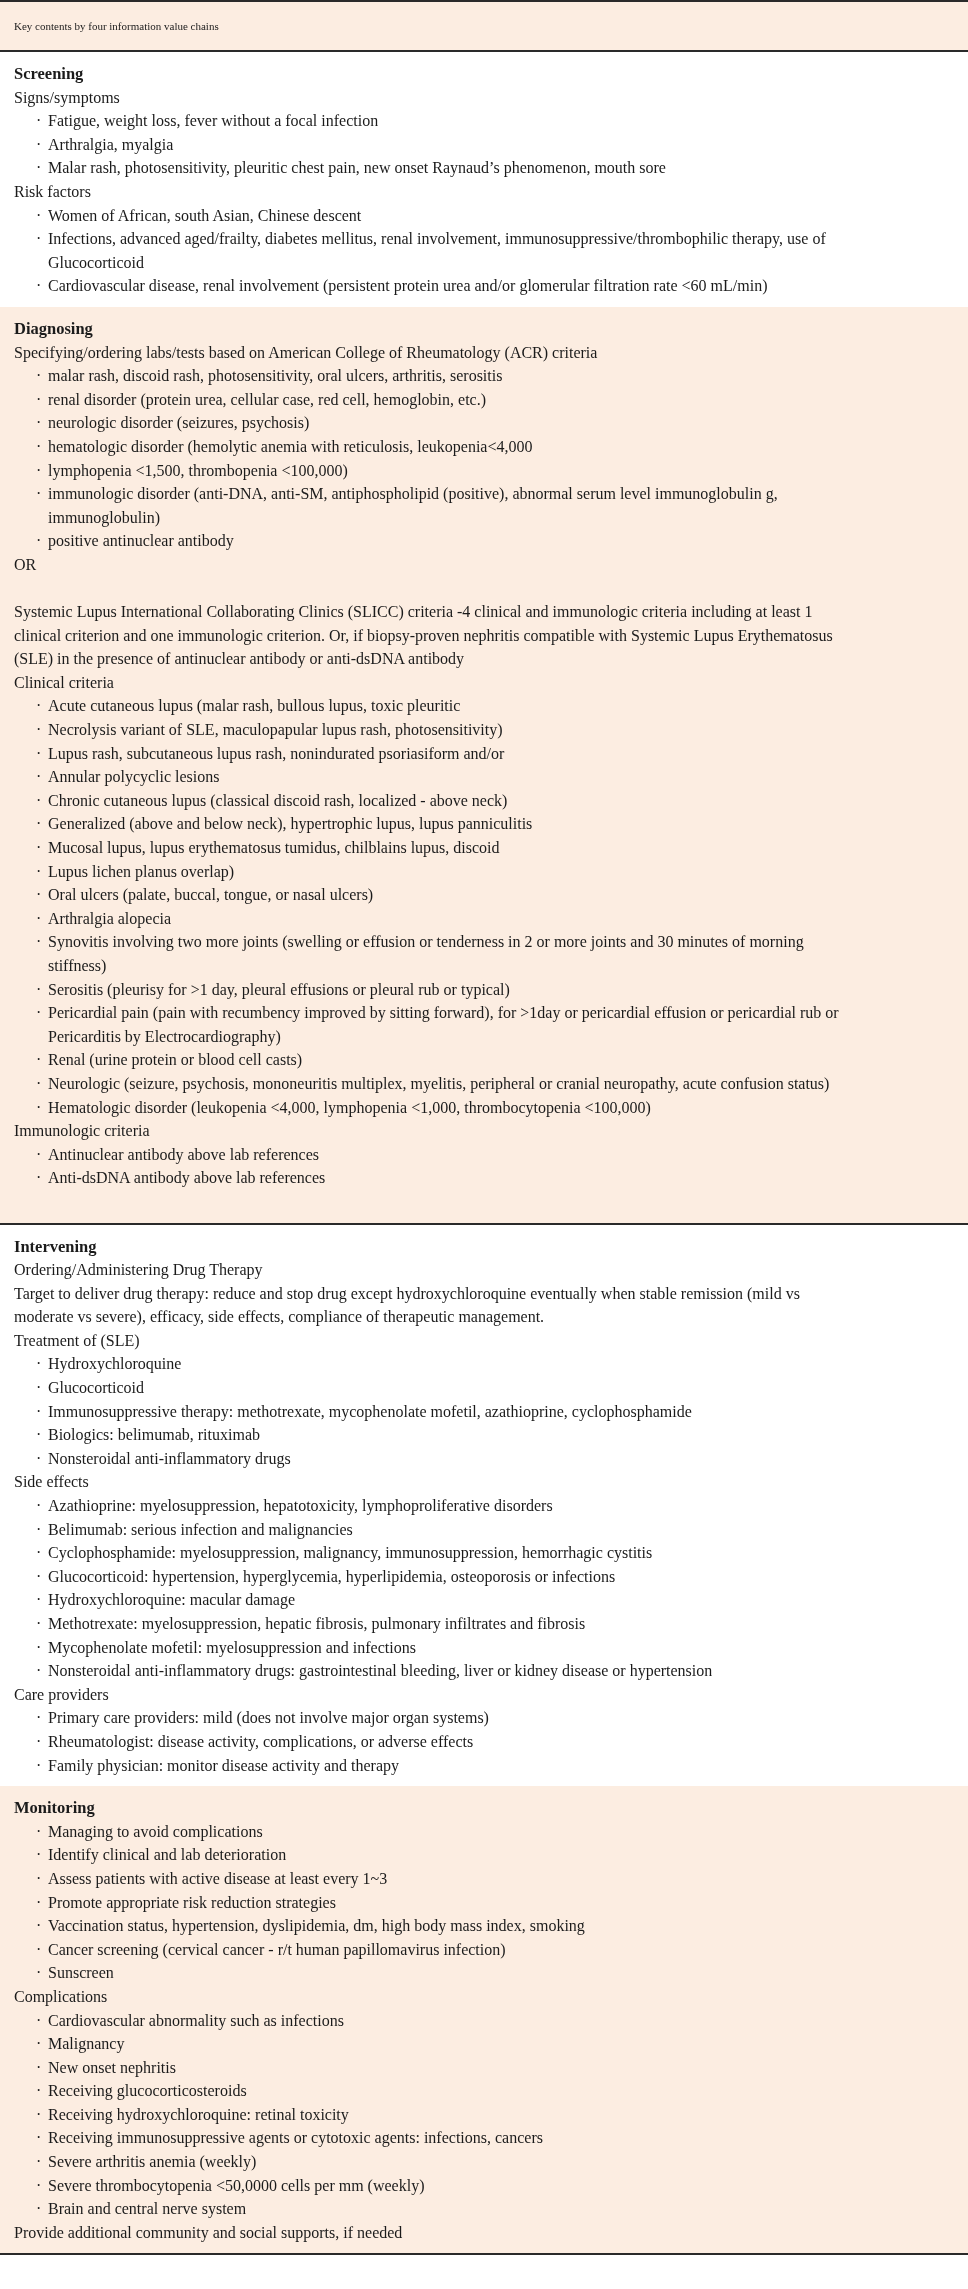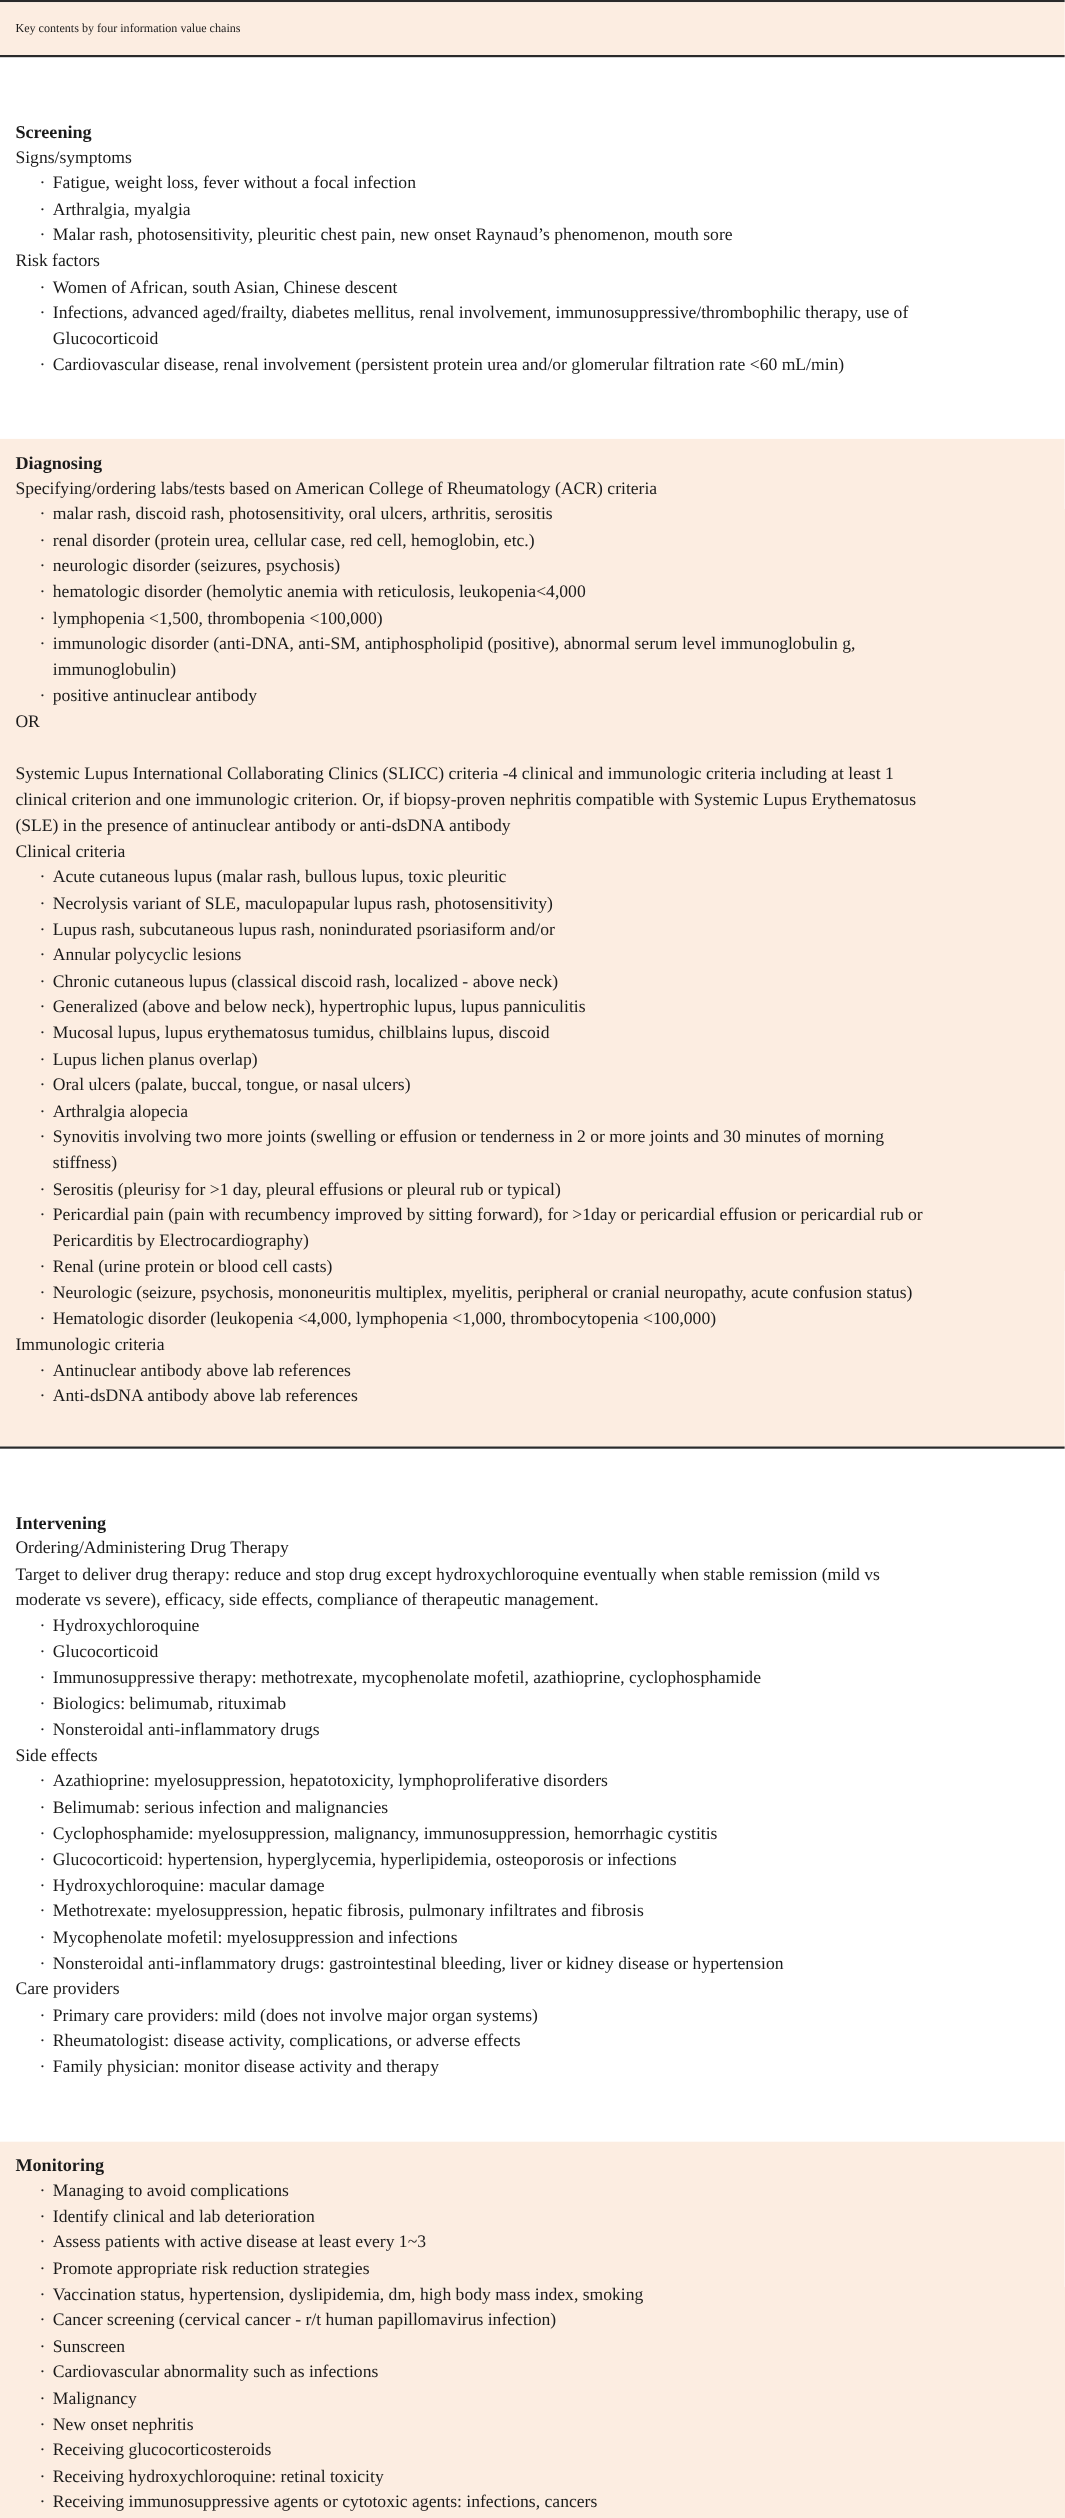--- a/index.html
+++ b/index.html
@@ -8,21 +8,21 @@
     background:#ffffff;
     font-family:"Liberation Serif", serif;
     color:#1b1b1b;
   }
   .rule { height:2px; background:var(--rule,#2a2a2a); }
   .header {
     background:var(--shade,#fcede1);
     padding:12px 14px;
     font-size:11px; line-height:24px;
   }
-  .section { padding:10px 14px 9px;margin-top:46px; }
+  .section { padding:10px 14px 9px; }
   .section.shaded { background:var(--shade,#fcede1); }
   .line {
     font-size:16px; line-height:23.6px;
     white-space:pre-line;
   }
   .heading { font-weight:bold; font-size:16.5px; }
   .label { }
   .paragraph { }
   .bullet { display:flex; padding-left:22px; }
   .dot { flex:0 0 12px; width:12px; text-align:left; }
@@ -90,20 +90,21 @@
         <div class="line bullet"><span class="dot">·</span><span class="txt">Antinuclear antibody above lab references</span></div>
         <div class="line bullet"><span class="dot">·</span><span class="txt">Anti-dsDNA antibody above lab references</span></div>
         <div class="line spacer"></div>
       </section>
       <div class="rule"></div>
       <section class="section">
         <div class="line heading">Intervening</div>
         <div class="line label">Ordering/Administering Drug Therapy</div>
         <div class="line paragraph">Target to deliver drug therapy: reduce and stop drug except hydroxychloroquine eventually when stable remission (mild vs
 moderate vs severe), efficacy, side effects, compliance of therapeutic management.</div>
+        <div class="line label">Treatment of (SLE)</div>
         <div class="line bullet"><span class="dot">·</span><span class="txt">Hydroxychloroquine</span></div>
         <div class="line bullet"><span class="dot">·</span><span class="txt">Glucocorticoid</span></div>
         <div class="line bullet"><span class="dot">·</span><span class="txt">Immunosuppressive therapy: methotrexate, mycophenolate mofetil, azathioprine, cyclophosphamide</span></div>
         <div class="line bullet"><span class="dot">·</span><span class="txt">Biologics: belimumab, rituximab</span></div>
         <div class="line bullet"><span class="dot">·</span><span class="txt">Nonsteroidal anti-inflammatory drugs</span></div>
         <div class="line label">Side effects</div>
         <div class="line bullet"><span class="dot">·</span><span class="txt">Azathioprine: myelosuppression, hepatotoxicity, lymphoproliferative disorders</span></div>
         <div class="line bullet"><span class="dot">·</span><span class="txt">Belimumab: serious infection and malignancies</span></div>
         <div class="line bullet"><span class="dot">·</span><span class="txt">Cyclophosphamide: myelosuppression, malignancy, immunosuppression, hemorrhagic cystitis</span></div>
         <div class="line bullet"><span class="dot">·</span><span class="txt">Glucocorticoid: hypertension, hyperglycemia, hyperlipidemia, osteoporosis or infections</span></div>
@@ -118,20 +119,21 @@
       </section>
       <section class="section shaded">
         <div class="line heading">Monitoring</div>
         <div class="line bullet"><span class="dot">·</span><span class="txt">Managing to avoid complications</span></div>
         <div class="line bullet"><span class="dot">·</span><span class="txt">Identify clinical and lab deterioration</span></div>
         <div class="line bullet"><span class="dot">·</span><span class="txt">Assess patients with active disease at least every 1~3</span></div>
         <div class="line bullet"><span class="dot">·</span><span class="txt">Promote appropriate risk reduction strategies</span></div>
         <div class="line bullet"><span class="dot">·</span><span class="txt">Vaccination status, hypertension, dyslipidemia, dm, high body mass index, smoking</span></div>
         <div class="line bullet"><span class="dot">·</span><span class="txt">Cancer screening (cervical cancer - r/t human papillomavirus infection)</span></div>
         <div class="line bullet"><span class="dot">·</span><span class="txt">Sunscreen</span></div>
+        <div class="line label">Complications</div>
         <div class="line bullet"><span class="dot">·</span><span class="txt">Cardiovascular abnormality such as infections</span></div>
         <div class="line bullet"><span class="dot">·</span><span class="txt">Malignancy</span></div>
         <div class="line bullet"><span class="dot">·</span><span class="txt">New onset nephritis</span></div>
         <div class="line bullet"><span class="dot">·</span><span class="txt">Receiving glucocorticosteroids</span></div>
         <div class="line bullet"><span class="dot">·</span><span class="txt">Receiving hydroxychloroquine: retinal toxicity</span></div>
         <div class="line bullet"><span class="dot">·</span><span class="txt">Receiving immunosuppressive agents or cytotoxic agents: infections, cancers</span></div>
         <div class="line bullet"><span class="dot">·</span><span class="txt">Severe arthritis anemia (weekly)</span></div>
         <div class="line bullet"><span class="dot">·</span><span class="txt">Severe thrombocytopenia &lt;50,0000 cells per mm (weekly)</span></div>
         <div class="line bullet"><span class="dot">·</span><span class="txt">Brain and central nerve system</span></div>
         <div class="line label">Provide additional community and social supports, if needed</div>

